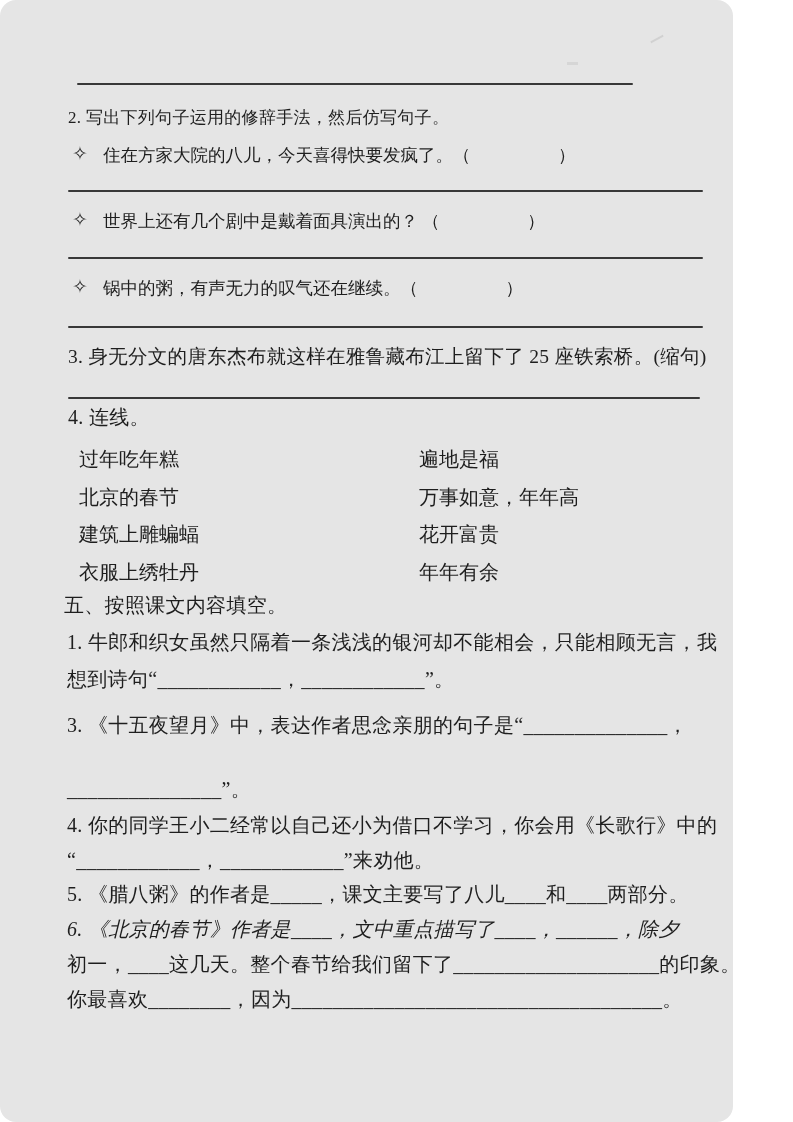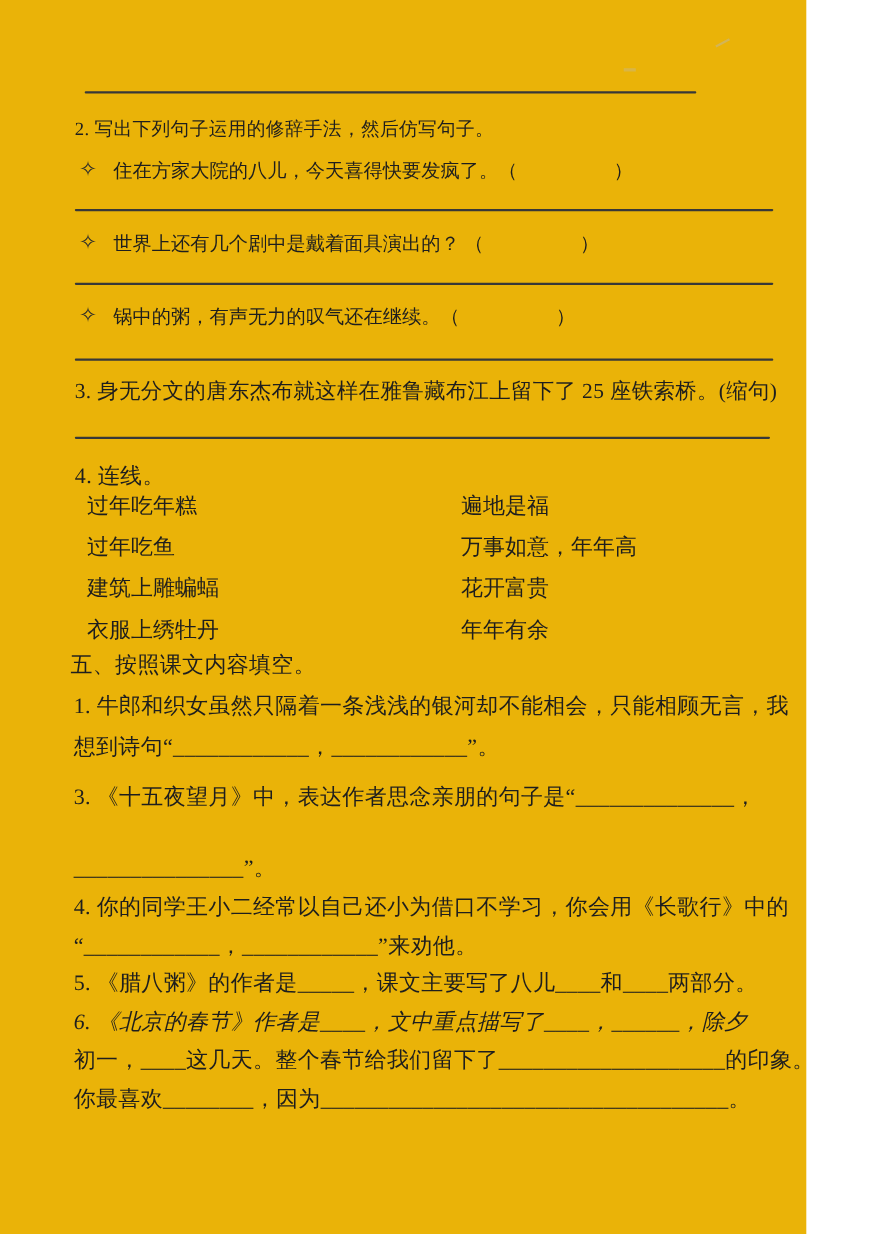--- a/index.html
+++ b/index.html
@@ -1,24 +1,25 @@
 <!DOCTYPE html>
 <html><head>
 <meta charset="utf-8">
 <style>
   * { margin: 0; padding: 0; box-sizing: border-box; }
   html, body { background: #ffffff; }
   .page {
     position: relative;
     width: 733px;
     height: 1122px;
-    background: #eab308;
+    background: #e5e5e5;
     overflow: hidden;
     font-family: "Liberation Serif", "DejaVu Serif", serif;
     color: #1e1e1e;
+    border-radius: 16px;
   }
   .line {
     position: absolute;
     white-space: nowrap;
     line-height: 1.3;
     letter-spacing: 0.3px;
   }
   .divider {
     position: absolute;
     height: 2px;
@@ -90,29 +91,29 @@
     <span class="bullet-marker">✧</span>
     <span>锅中的粥，有声无力的叹气还在继续。（　　　　　）</span>
   </div>
 
   <div class="divider" style="top:326px; left:68px; width:635px;"></div>
 
   <div class="line fs19" style="top:344px; left:68px;">3. 身无分文的唐东杰布就这样在雅鲁藏布江上留下了 25 座铁索桥。(缩句)</div>
 
   <div class="divider" style="top:397px; left:68px; width:632px;"></div>
 
-  <div class="line fs20" style="top:420px; left:68px;">4. 连线。</div>
+  <div class="line fs20" style="top:404px; left:68px;">4. 连线。</div>
 
   <div class="matching">
     <div class="match-row">
       <span class="match-left">过年吃年糕</span>
       <span class="match-right">遍地是福</span>
     </div>
     <div class="match-row">
-      <span class="match-left">过年吃鱼</span>
+      <span class="match-left">北京的春节</span>
       <span class="match-right">万事如意，年年高</span>
     </div>
     <div class="match-row">
       <span class="match-left">建筑上雕蝙蝠</span>
       <span class="match-right">花开富贵</span>
     </div>
     <div class="match-row">
       <span class="match-left">衣服上绣牡丹</span>
       <span class="match-right">年年有余</span>
     </div>

